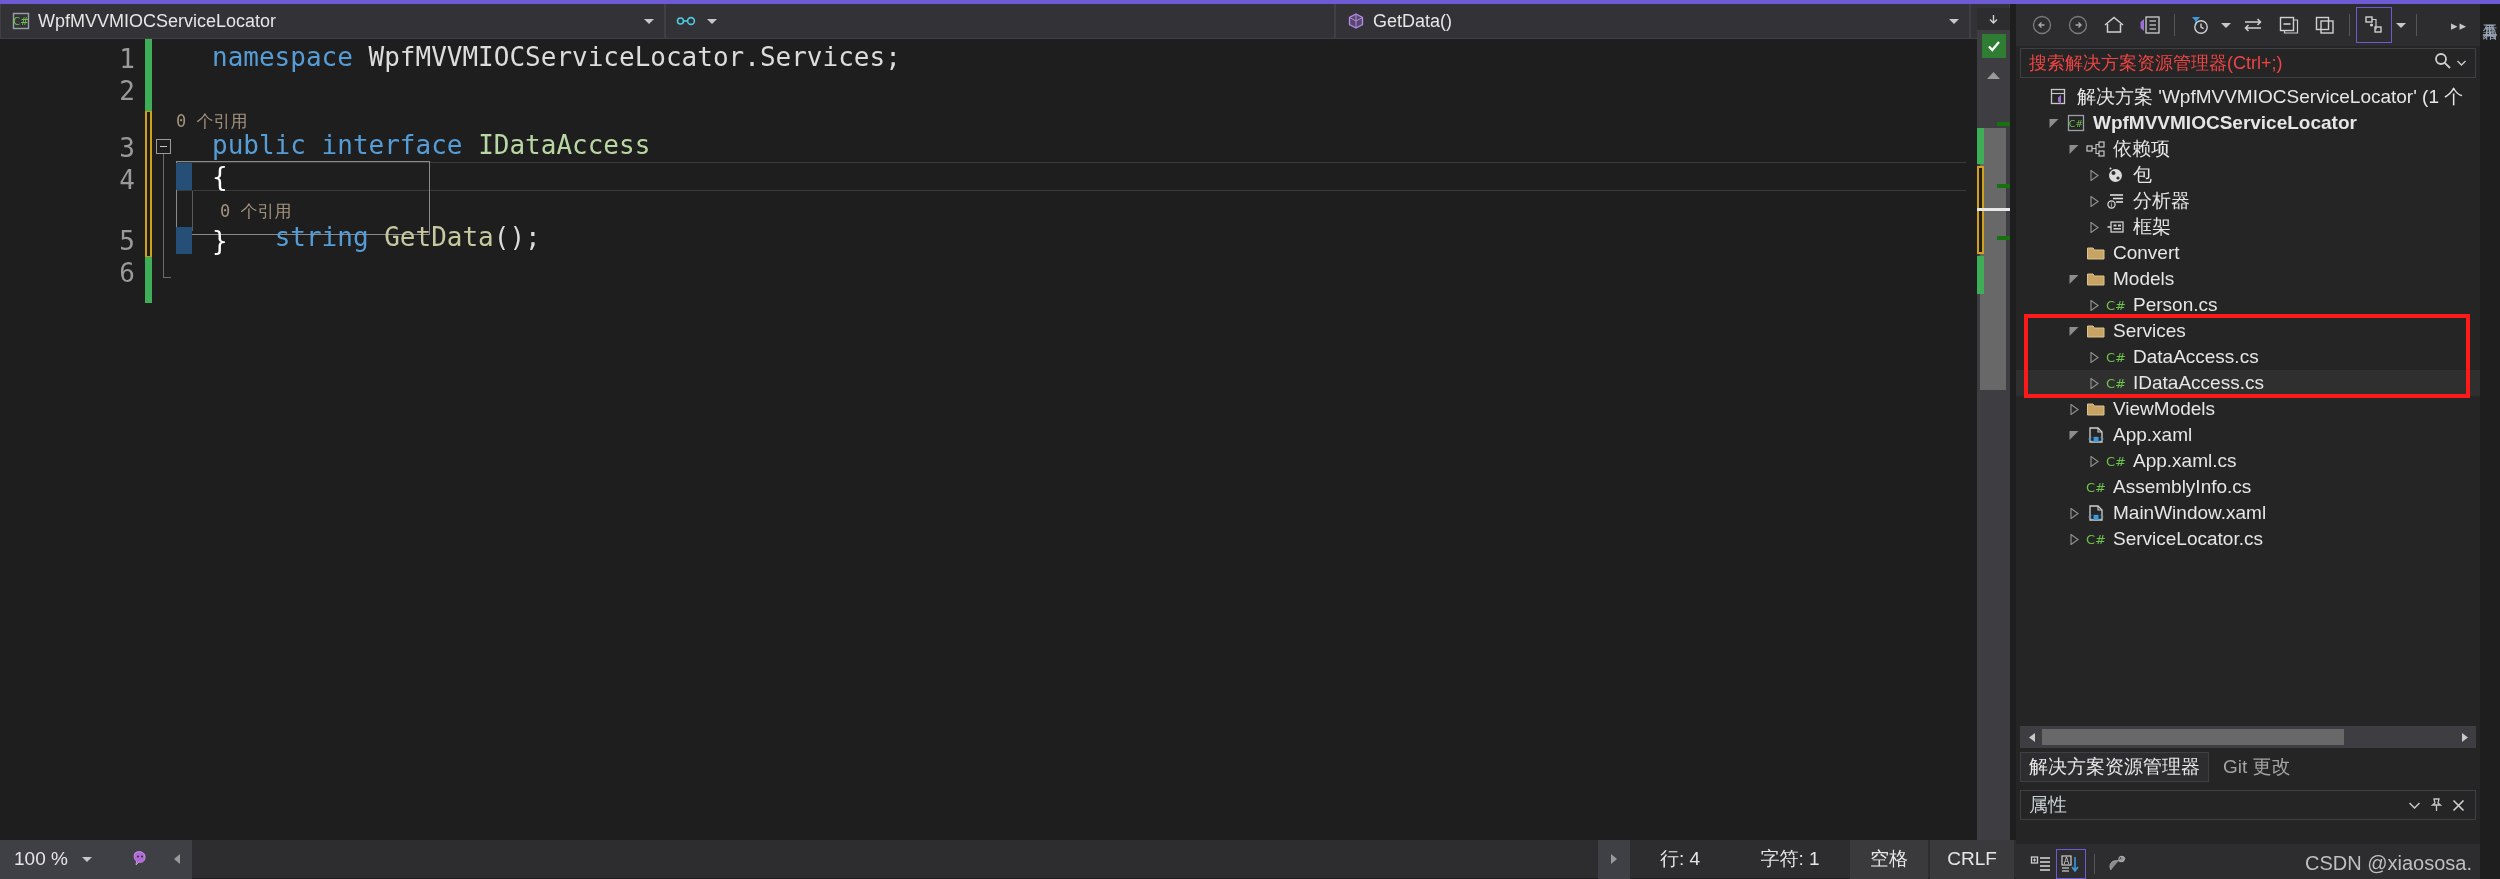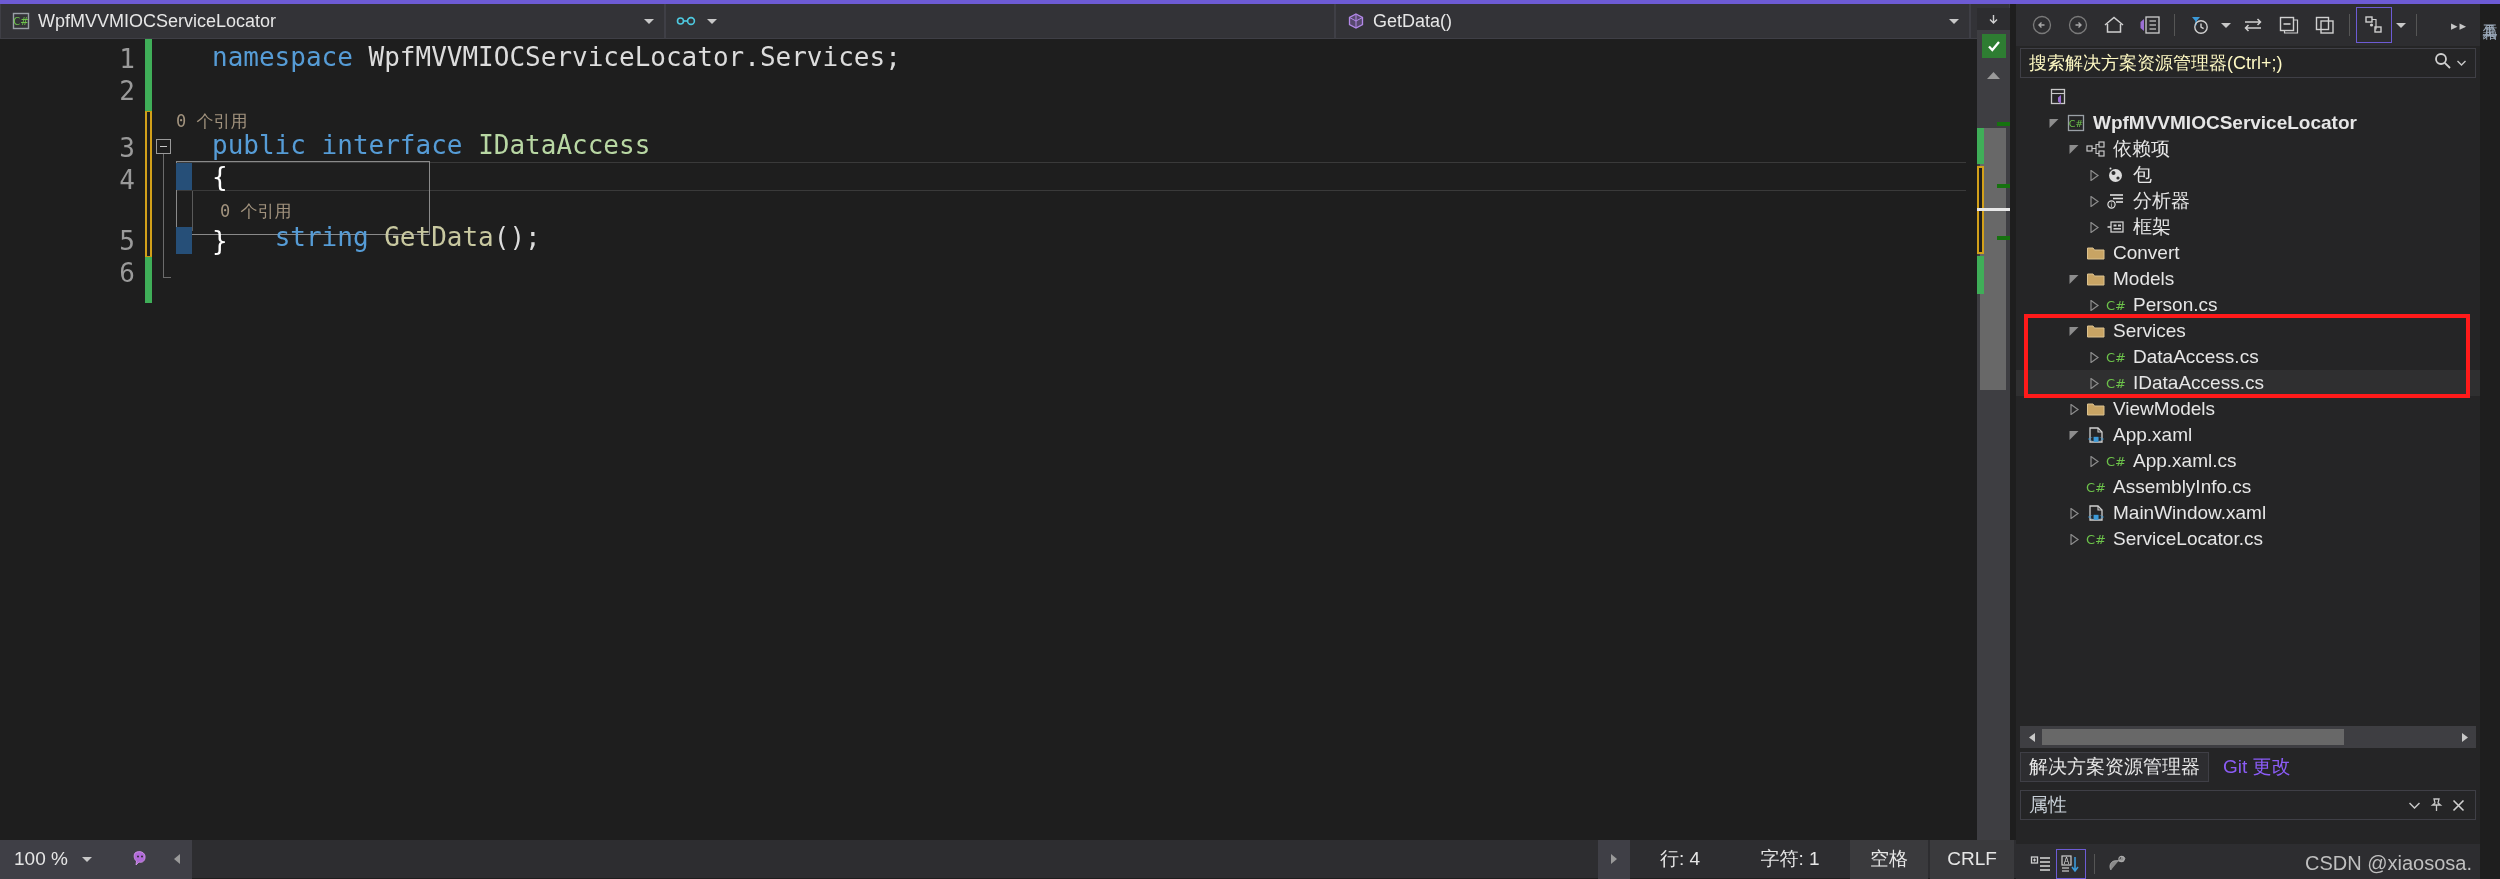--- a/index.html
+++ b/index.html
@@ -103,38 +103,38 @@
   .se-toolbar { position:absolute; left:0; top:0; width:464px; height:42px; background:#2d2d30; display:flex; align-items:center; padding-left:8px; }
   .tb-btn { width:36px; height:36px; display:flex; align-items:center; justify-content:center; }
   .tb-btn.active { border:1px solid #6d5bd5; }
   .tb-caret { width:18px; height:36px; display:flex; align-items:center; justify-content:center; }
   .tb-caret::after { content:""; border-left:5px solid transparent; border-right:5px solid transparent; border-top:5px solid #c8c8c8; }
   .tb-sep { width:1px; height:22px; background:#555; margin:0 6px; }
   .tb-overflow { margin-left:auto; margin-right:12px; color:#c8c8c8; font-size:13px; letter-spacing:2px; }
 
   .se-search { position:absolute; left:4px; top:44px; width:456px; height:30px; background:#252526;
                border:1px solid #3f3f46; display:flex; align-items:center; padding:0 6px 0 8px; }
-  .se-search-ph { color:#fef9c3; font-size:18px; flex:1; white-space:nowrap; overflow:hidden; }
+  .se-search-ph { color:#ef4444; font-size:18px; flex:1; white-space:nowrap; overflow:hidden; }
 
   .se-tree { position:absolute; left:0; top:80px; width:464px; height:640px; background:#252526; overflow:hidden; }
   .tr { position:absolute; left:0; width:464px; height:26px; display:flex; align-items:center; white-space:nowrap; }
   .tr.hl { background:#2f2f30; }
   .tw  { width:20px; height:26px; flex:none; display:flex; align-items:center; justify-content:center; }
   .tico{ width:24px; height:26px; flex:none; display:flex; align-items:center; justify-content:center; margin-right:5px; }
   .tlab{ color:#e6e6e6; font-size:19px; }
   .tlab.bold { font-weight:bold; }
 
   .redbox { position:absolute; border:4px solid #ff1a1a; pointer-events:none; }
 
   .se-hscroll { position:absolute; left:4px; top:722px; width:456px; height:22px; background:#3e3e42; display:flex; align-items:center; }
   .seh-arrow { width:22px; height:22px; display:flex; align-items:center; justify-content:center; }
   .seh-thumb { height:16px; background:#686868; }
 
   .se-tabs { position:absolute; left:4px; top:748px; width:456px; height:32px; display:flex; align-items:flex-start; }
-  .se-tab { height:30px; display:flex; align-items:center; padding:0 8px; font-size:19px; color:#8b5cf6; }
+  .se-tab { height:30px; display:flex; align-items:center; padding:0 8px; font-size:19px; color:#a3a3a3; }
   .se-tab.active { color:#e6e6e6; border:1px solid #3f3f46; background:#2d2d30; }
 
   .props { position:absolute; left:4px; top:786px; width:456px; height:52px; }
   .props-head { position:absolute; left:0; top:0; width:456px; height:30px; border:1px solid #3f3f46;
                 background:#252526; display:flex; align-items:center; padding:0 6px 0 8px; }
   .props-title { color:#c8d0d8; font-size:19px; flex:1; }
   .ph-btn { width:22px; height:26px; display:flex; align-items:center; justify-content:center; }
 
   .props-toolbar { position:absolute; left:0; top:840px; width:464px; height:39px; background:#2d2d30;
                    display:flex; align-items:center; padding-left:10px; }
@@ -413,20 +413,21 @@
 
       <div class="tr" style="top:0px; padding-left:12px;">
         <span class="tw"></span>
         <span class="tico">
           <svg width="20" height="18" viewBox="0 0 20 18">
             <rect x="1.5" y="1.5" width="13" height="14" fill="none" stroke="#c8c8c8" stroke-width="1.3"></rect>
             <line x1="1.5" y1="5.5" x2="14.5" y2="5.5" stroke="#c8c8c8" stroke-width="1.1"></line>
             <path d="M11 7 L8 9.5 L8 13.5 L11 16 Z" fill="#9b6fd4"></path>
           </svg>
         </span>
+        <span class="tlab">解决方案 'WpfMVVMIOCServiceLocator' (1 个</span>
       </div>
 
       <div class="tr" style="top:26px; padding-left:28px;">
         <span class="tw">
           <svg width="11" height="11" viewBox="0 0 11 11">
               <path d="M0.5 1 L9.5 1 L0.5 10 Z" fill="#8d8d8d"></path>
             </svg>
         </span>
         <span class="tico">
           <svg width="19" height="18" viewBox="0 0 19 18">

